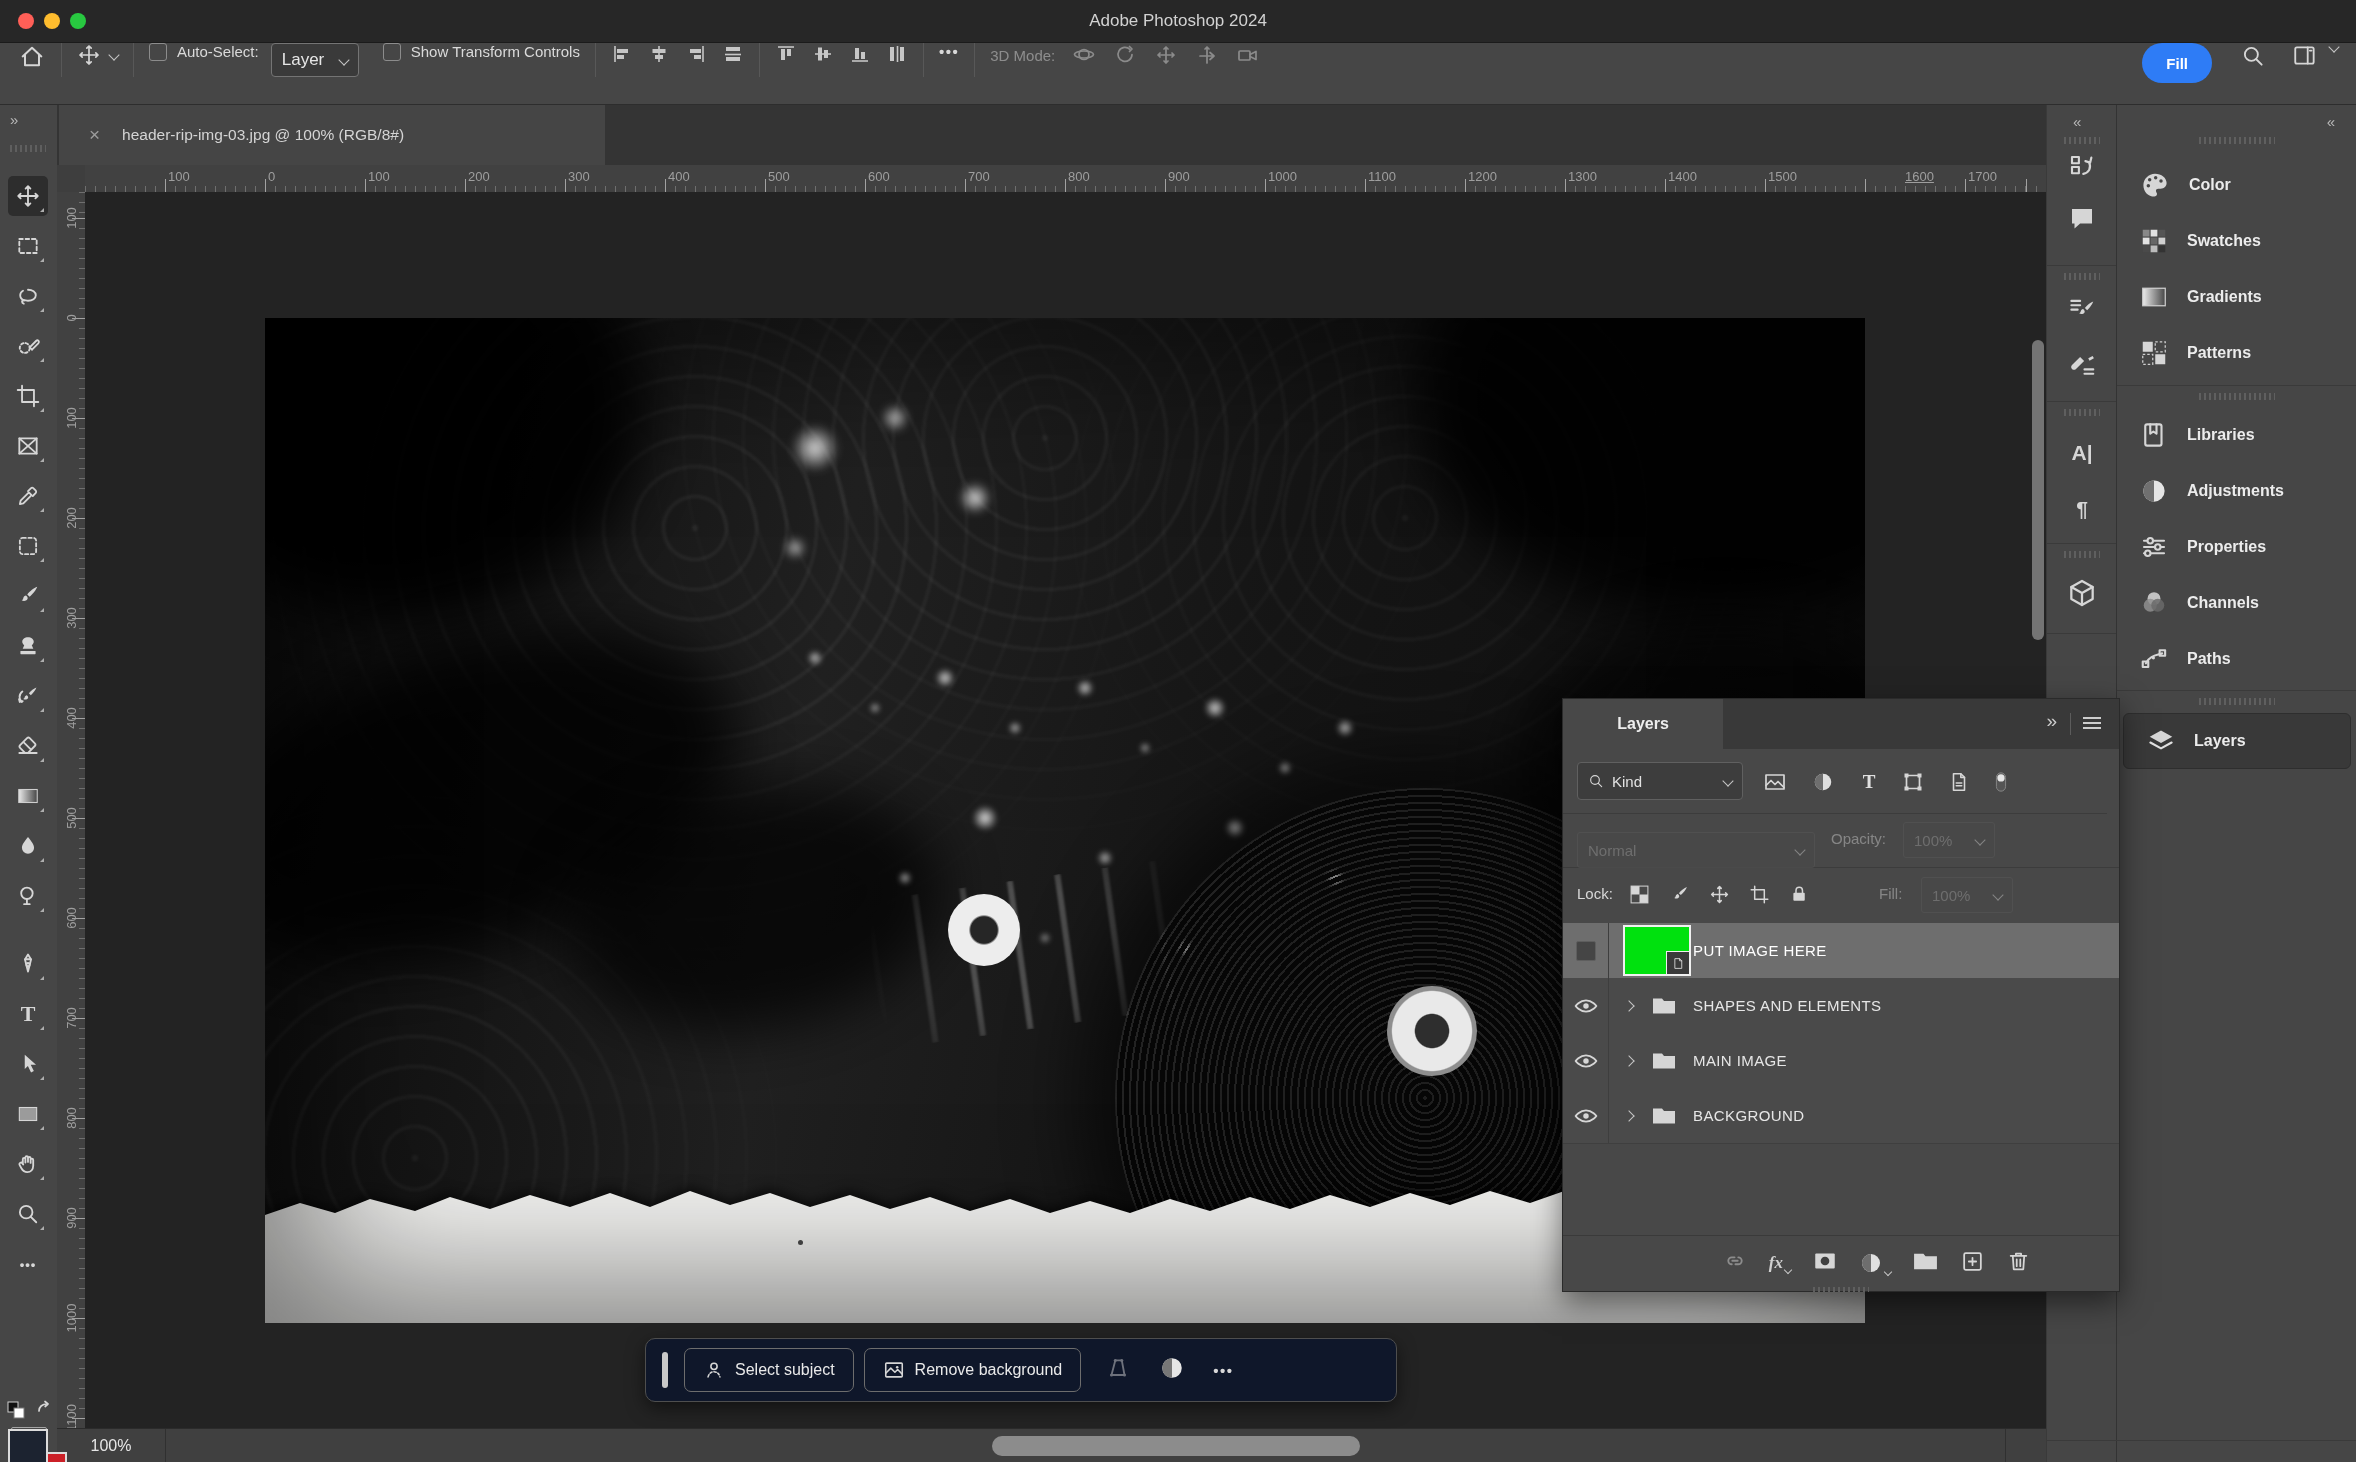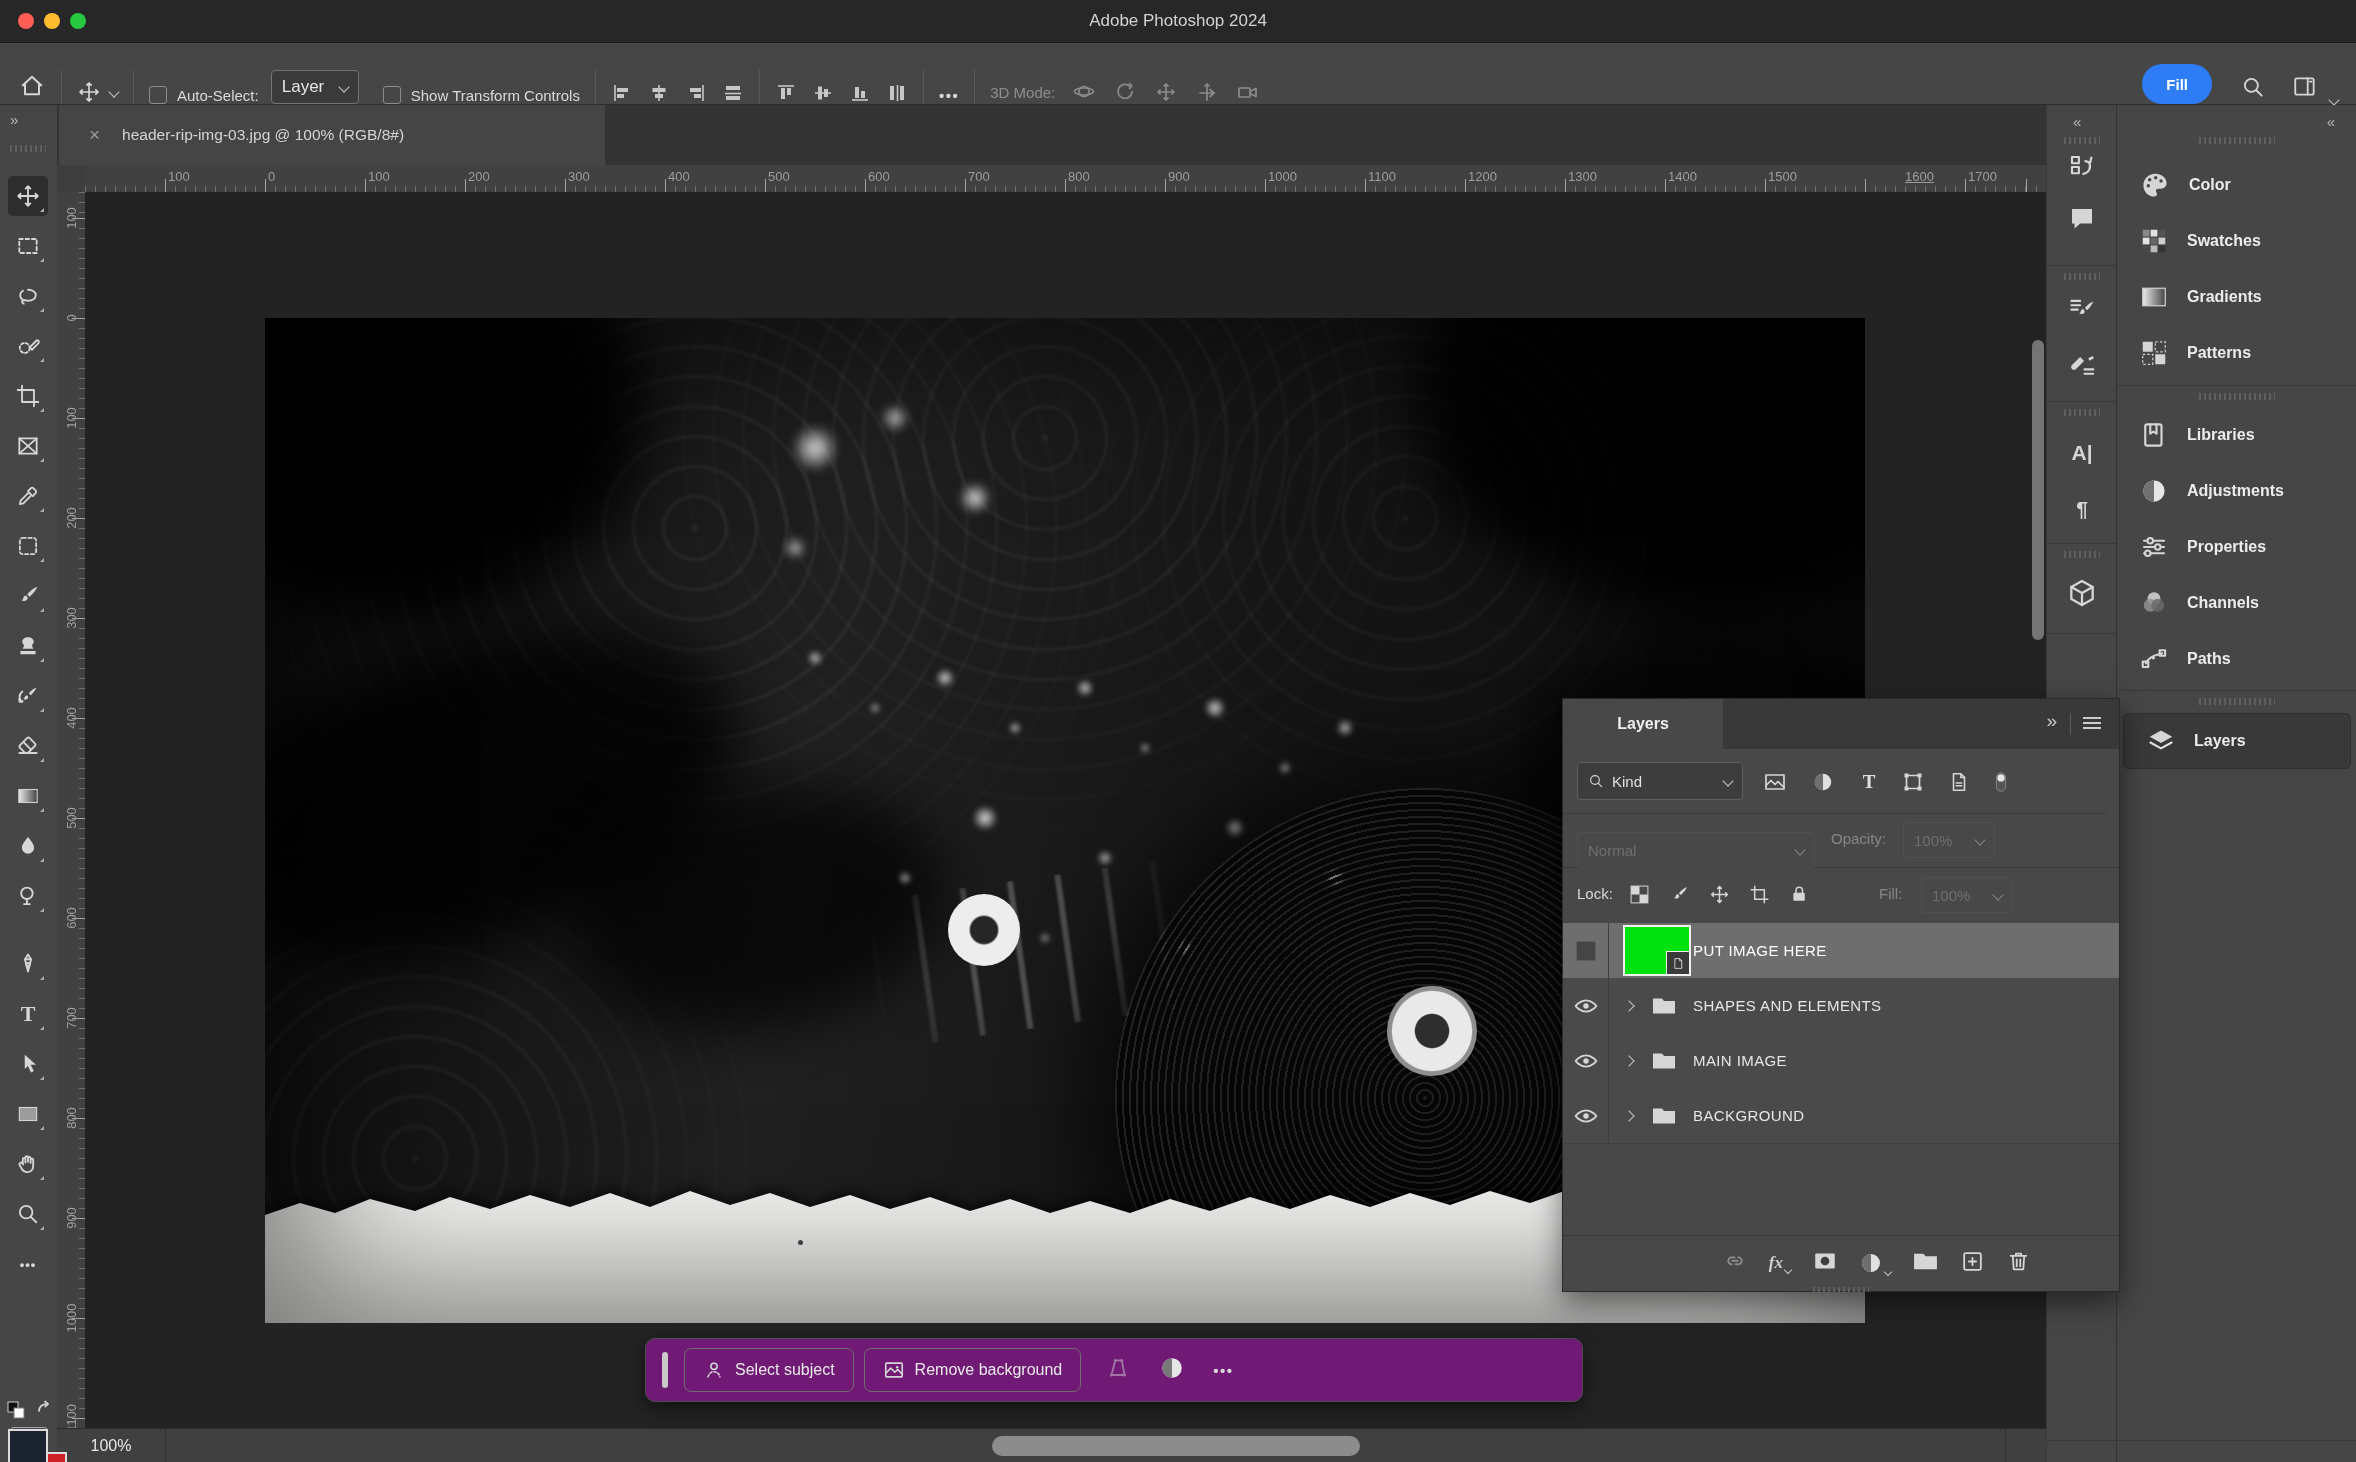--- a/index.html
+++ b/index.html
@@ -11,21 +11,21 @@
   .dim{opacity:.48}
   .sep{width:1px;height:34px;background:#585858;margin:0 15px}
   .gripdots{height:7px;background:repeating-linear-gradient(90deg,#5f5f5f 0 2px,transparent 2px 5px)}
 
   
   #titlebar{position:absolute;left:0;top:0;width:2356px;height:42px;background:#272727;border-bottom:1px solid #1b1b1b}
   .tl{position:absolute;top:13px;width:16px;height:16px;border-radius:50%}
   #titlebar .title{position:absolute;left:0;right:0;top:0;height:42px;line-height:42px;text-align:center;color:#d2d2d2;font-size:17px}
 
   
-  #optionsbar{position:absolute;left:0;top:43px;width:2356px;height:62px;background:#464646;border-bottom:1px solid #2d2d2d;display:flex;align-items:flex-end;padding:0 18px;box-sizing:border-box}
+  #optionsbar{position:absolute;left:0;top:43px;width:2356px;height:62px;background:#464646;border-bottom:1px solid #2d2d2d;display:flex;align-items:flex-start;padding:0 18px;box-sizing:border-box}
   .ob-label{color:#dadada;font-size:15px}
   .checkbox{width:16px;height:16px;border:1.5px solid #8c8c8c;border-radius:3px;background:transparent}
   .dd{height:34px;background:#3a3a3a;border:1px solid #747474;border-radius:4px;display:flex;align-items:center;justify-content:space-between;padding:0 10px;box-sizing:border-box;color:#e6e6e6;font-size:17px}
   .more{color:#d8d8d8;font-size:15px;letter-spacing:1.5px;font-weight:700}
   #share-btn{height:40px;padding:0 24px;border-radius:20px;color:#fff;font-size:15px;font-weight:600;display:flex;align-items:center;border:none}
   .alg{display:flex;align-items:center;gap:15px}
   .alg svg{display:block}
   .alg rect{fill:#c6c6c6}
   .alg path{stroke:#c6c6c6;stroke-width:1.6}
 
@@ -94,21 +94,21 @@
   
   #statusbar{position:absolute;left:57px;top:1428px;width:1989px;height:34px;background:#404040;border-top:1px solid #2b2b2b;color:#cfcfcf;font-size:16px}
   #statusbar .cell{position:absolute;top:0;height:34px;display:flex;align-items:center}
   #zoom-cell{left:0;width:108px;justify-content:center;border-right:1px solid #303030;color:#e6e6e6}
   #size-cell{left:108px;width:452px;border-right:1px solid #303030;padding-left:22px;box-sizing:border-box}
   #size-cell .cv{margin-left:auto;margin-right:14px;color:#c2c2c2;font-size:19px;line-height:30px}
   #hscroll{position:absolute;left:935px;top:7px;width:368px;height:20px;border-radius:10px;background:#8c8c8c}
   #sb-corner{position:absolute;right:0;top:0;width:40px;height:34px;border-left:1px solid #303030}
 
   
-  #taskbar{position:absolute;left:645px;top:1338px;width:938px;height:64px;background:#701a75;border:1px solid #4e4e4e;border-radius:10px;box-shadow:0 6px 18px rgba(0,0,0,.5);display:flex;align-items:center;padding:0 16px;box-sizing:border-box;z-index:40}
+  #taskbar{position:absolute;left:645px;top:1338px;width:752px;height:64px;background:#0f172a;border:1px solid #4e4e4e;border-radius:10px;box-shadow:0 6px 18px rgba(0,0,0,.5);display:flex;align-items:center;padding:0 16px;box-sizing:border-box;z-index:40}
   #taskbar .handle{width:6px;height:36px;border-radius:3px;background:#c9c9c9;margin-right:16px}
   .tb-btn{height:44px;border:1px solid #6d6d6d;border-radius:7px;background:transparent;display:flex;align-items:center;gap:10px;padding:0 18px;color:#e9e9e9;font-size:16px;margin-right:10px}
 
   
   #layers-panel{position:absolute;left:1562px;top:698px;width:558px;height:594px;background:#484848;border:1px solid #2a2a2a;box-shadow:0 10px 28px rgba(0,0,0,.5);z-index:50;box-sizing:border-box}
   #lp-header{position:absolute;left:0;top:0;right:0;height:50px;background:#393939}
   #lp-tab{position:absolute;left:0;top:0;width:160px;height:50px;background:#484848;display:flex;align-items:center;justify-content:center;color:#ededed;font-size:16px;font-weight:700}
   #lp-collapse{position:absolute;right:62px;top:11px;color:#cdcdcd;font-size:19px}
   #lp-headsep{position:absolute;right:48px;top:14px;width:1px;height:22px;background:#5c5c5c}
   #lp-menu{position:absolute;right:18px;top:18px;width:18px;height:13px;background:repeating-linear-gradient(180deg,#cdcdcd 0 2px,transparent 2px 5px)}

